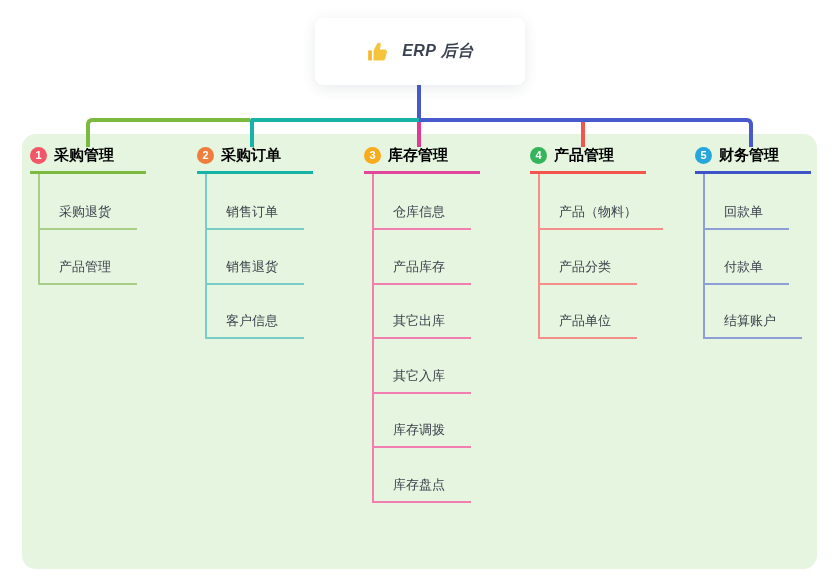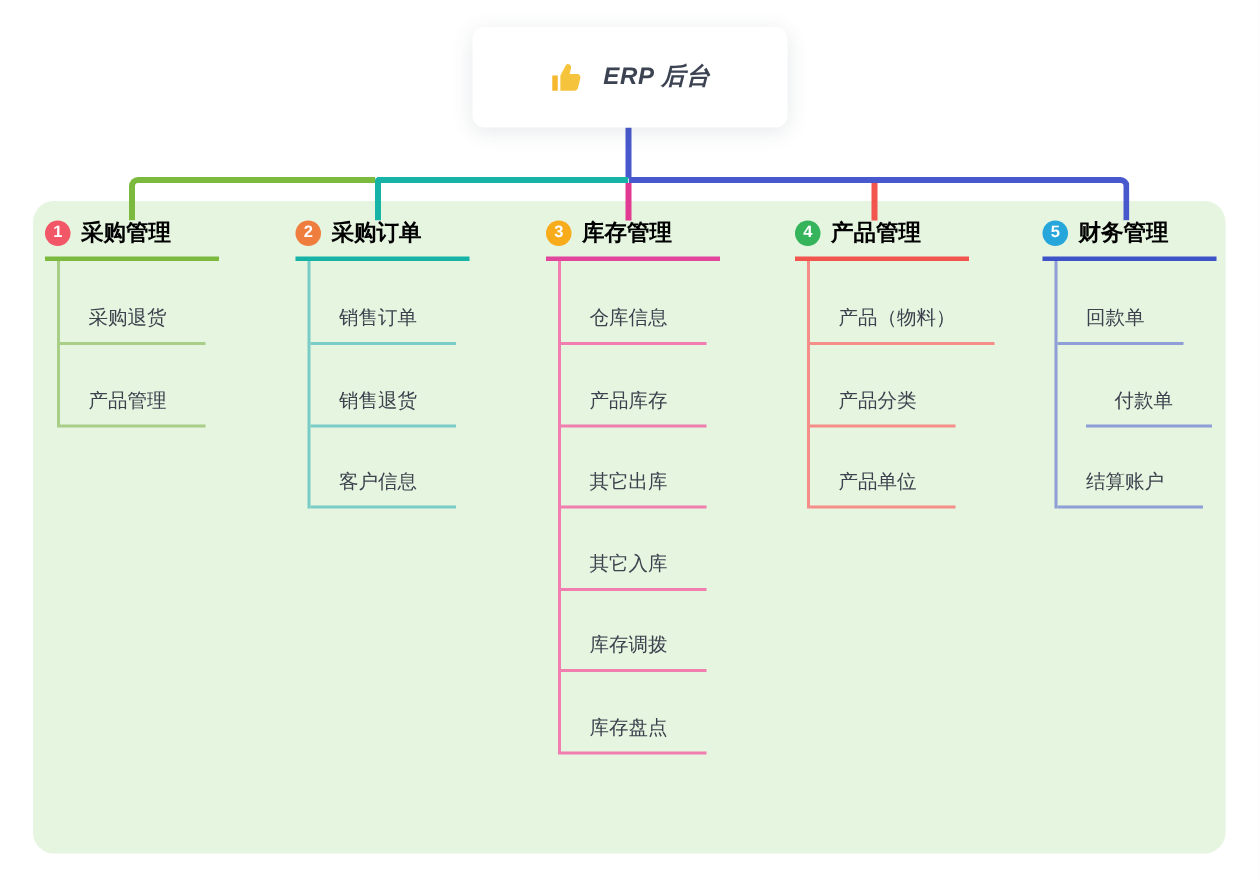--- a/index.html
+++ b/index.html
@@ -122,19 +122,19 @@
           <div class="branch-item" style="border-bottom-color: rgb(245, 142, 136);">产品单位</div>
         </div>
       </div>
       <div class="branch" style="left: 695px;">
         <div class="branch-header" style="color: rgb(62, 83, 199);">
           <span class="branch-badge" style="background: rgb(38, 166, 218);">5</span>
           <span class="branch-label">财务管理</span>
         </div>
         <div class="branch-items" style="border-left-color: rgb(142, 158, 214);">
           <div class="branch-item" style="border-bottom-color: rgb(142, 158, 214);">回款单</div>
-          <div class="branch-item" style="border-bottom-color: rgb(142, 158, 214); margin-left: 19px;">付款单</div>
+          <div class="branch-item" style="border-bottom-color: rgb(142, 158, 214);">付款单</div>
           <div class="branch-item" style="border-bottom-color: rgb(142, 158, 214);">结算账户</div>
         </div>
       </div>
     </div>
 
 </div>
 
 </body></html>

